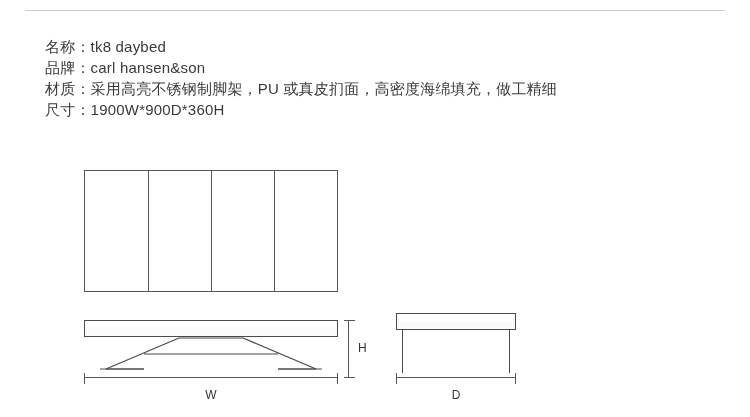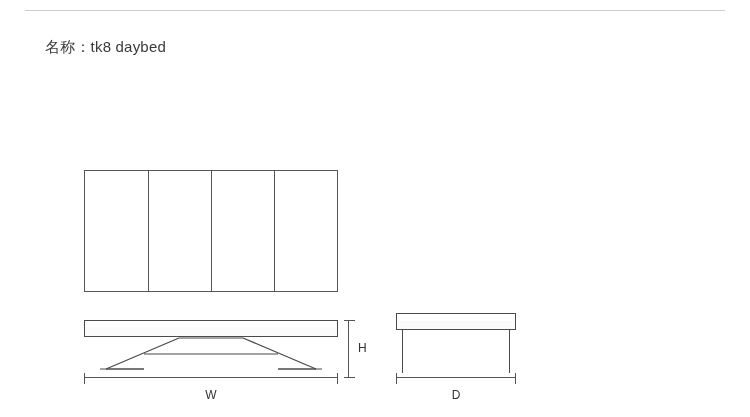--- a/index.html
+++ b/index.html
@@ -222,20 +222,23 @@
 </style>
 </head>
 <body>
 
 <div class="page">
 
   <div class="top-rule"></div>
 
   <div class="spec-block">
     <div class="spec-line">名称：tk8 daybed</div>
+    <div class="spec-line">品牌：carl hansen&amp;son</div>
+    <div class="spec-line">材质：采用高亮不锈钢制脚架，PU 或真皮扪面，高密度海绵填充，做工精细</div>
+    <div class="spec-line">尺寸：1900W*900D*360H</div>
   </div>
 
   <div class="topview">
     <div class="divider d1"></div>
     <div class="divider d2"></div>
     <div class="divider d3"></div>
   </div>
 
   <div class="frontview">
     <div class="front-top"></div>

